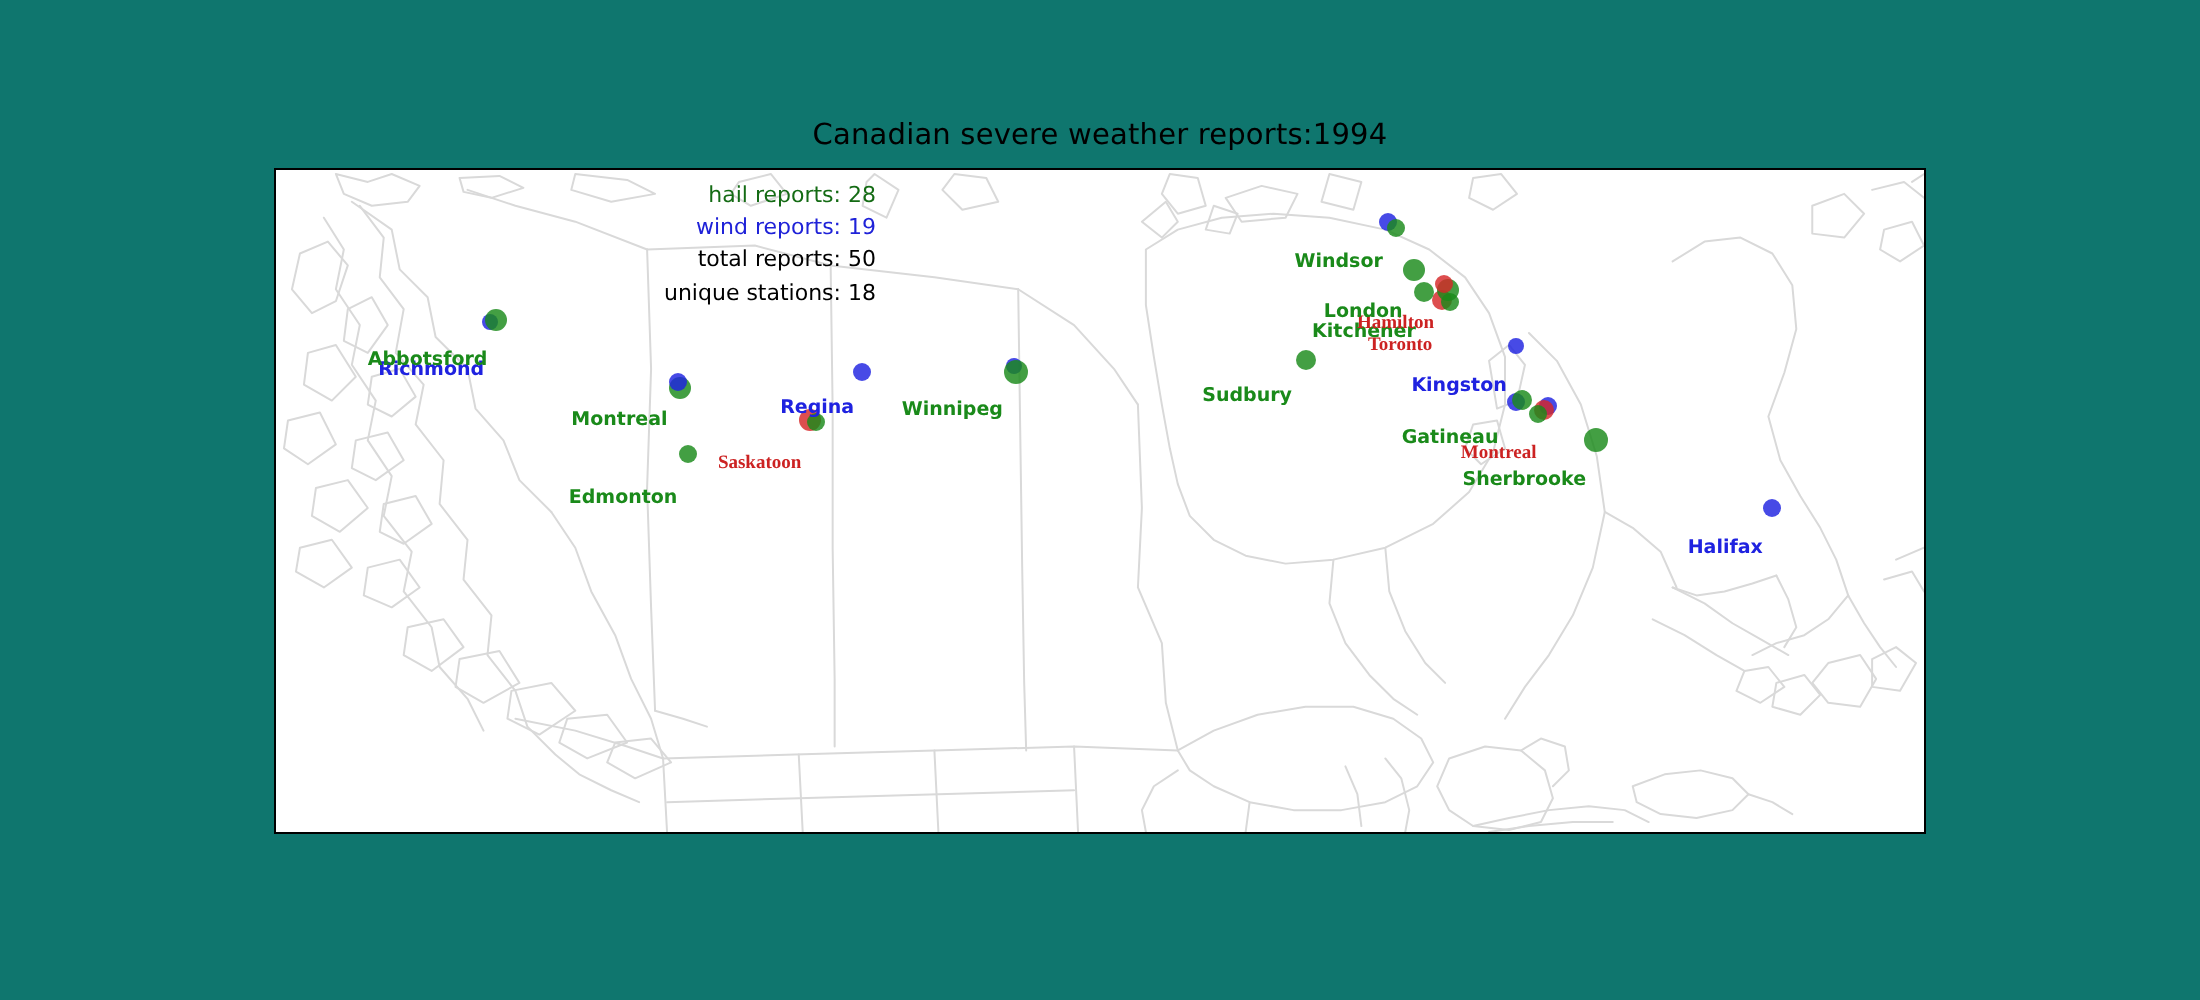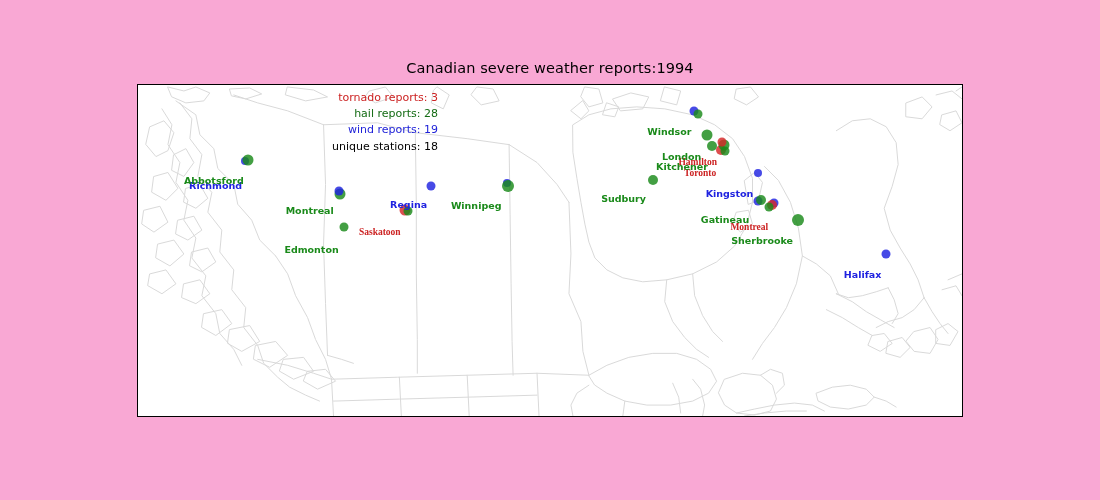--- a/index.html
+++ b/index.html
@@ -1,17 +1,17 @@
 <!DOCTYPE html>
 <html><head>
 <meta charset="utf-8">
 <style>
   html,body{margin:0;padding:0;background:#ffffff;}
   body{width:1100px;height:500px;font-family:"DejaVu Sans",sans-serif;overflow:hidden;}
-  #stage{position:relative;width:1100px;height:500px;background:#f9a8d4;}
+  #stage{position:relative;width:1100px;height:500px;background:#0f766e;}
 
   #chart-title{
     position:absolute;left:0;top:60px;width:1100px;text-align:center;
     font-size:14.5px;color:#000000;letter-spacing:.1px;
   }
 
   #map-frame{
     position:absolute;left:137px;top:84px;width:826px;height:333px;
     border:1.1px solid #000000;box-sizing:border-box;background:#ffffff;
     overflow:hidden;
@@ -170,23 +170,23 @@
         <path d="M752 204 L758 216 L762 230 L756 240"></path>
 
         <path d="M186 40 L240 38 L278 48"></path>
         <path d="M278 48 L330 54 L372 60"></path>
         <path d="M372 60 L400 78 L420 100 L432 118"></path>
         <path d="M96 10 L120 18 L150 26 L186 40"></path>
       </g>
     </svg>
 
     <div id="stats">
-      <span class="stat tornado">tornado reports: 3</span>
       <span class="stat hail">hail reports: 28</span>
       <span class="stat wind">wind reports: 19</span>
+      <span class="stat total">total reports: 50</span>
       <span class="stat stations">unique stations: 18</span>
     </div>
 
     <div id="markers-layer">
         <div class="marker m-hail" style="width: 9px; height: 9px; left: 205.674px; top: 141.525px;"></div>
         <div class="marker m-tornado" style="width: 11px; height: 11px; left: 266.798px; top: 124.542px;"></div>
         <div class="marker m-hail" style="width: 9px; height: 9px; left: 269.798px; top: 125.542px;"></div>
         <div class="marker m-hail" style="width: 11px; height: 11px; left: 201.718px; top: 109.227px;"></div>
         <div class="marker m-wind" style="width: 9px; height: 9px; left: 200.718px; top: 106.227px;"></div>
         <div class="marker m-wind" style="width: 9px; height: 9px; left: 293.23px; top: 100.899px;"></div>

